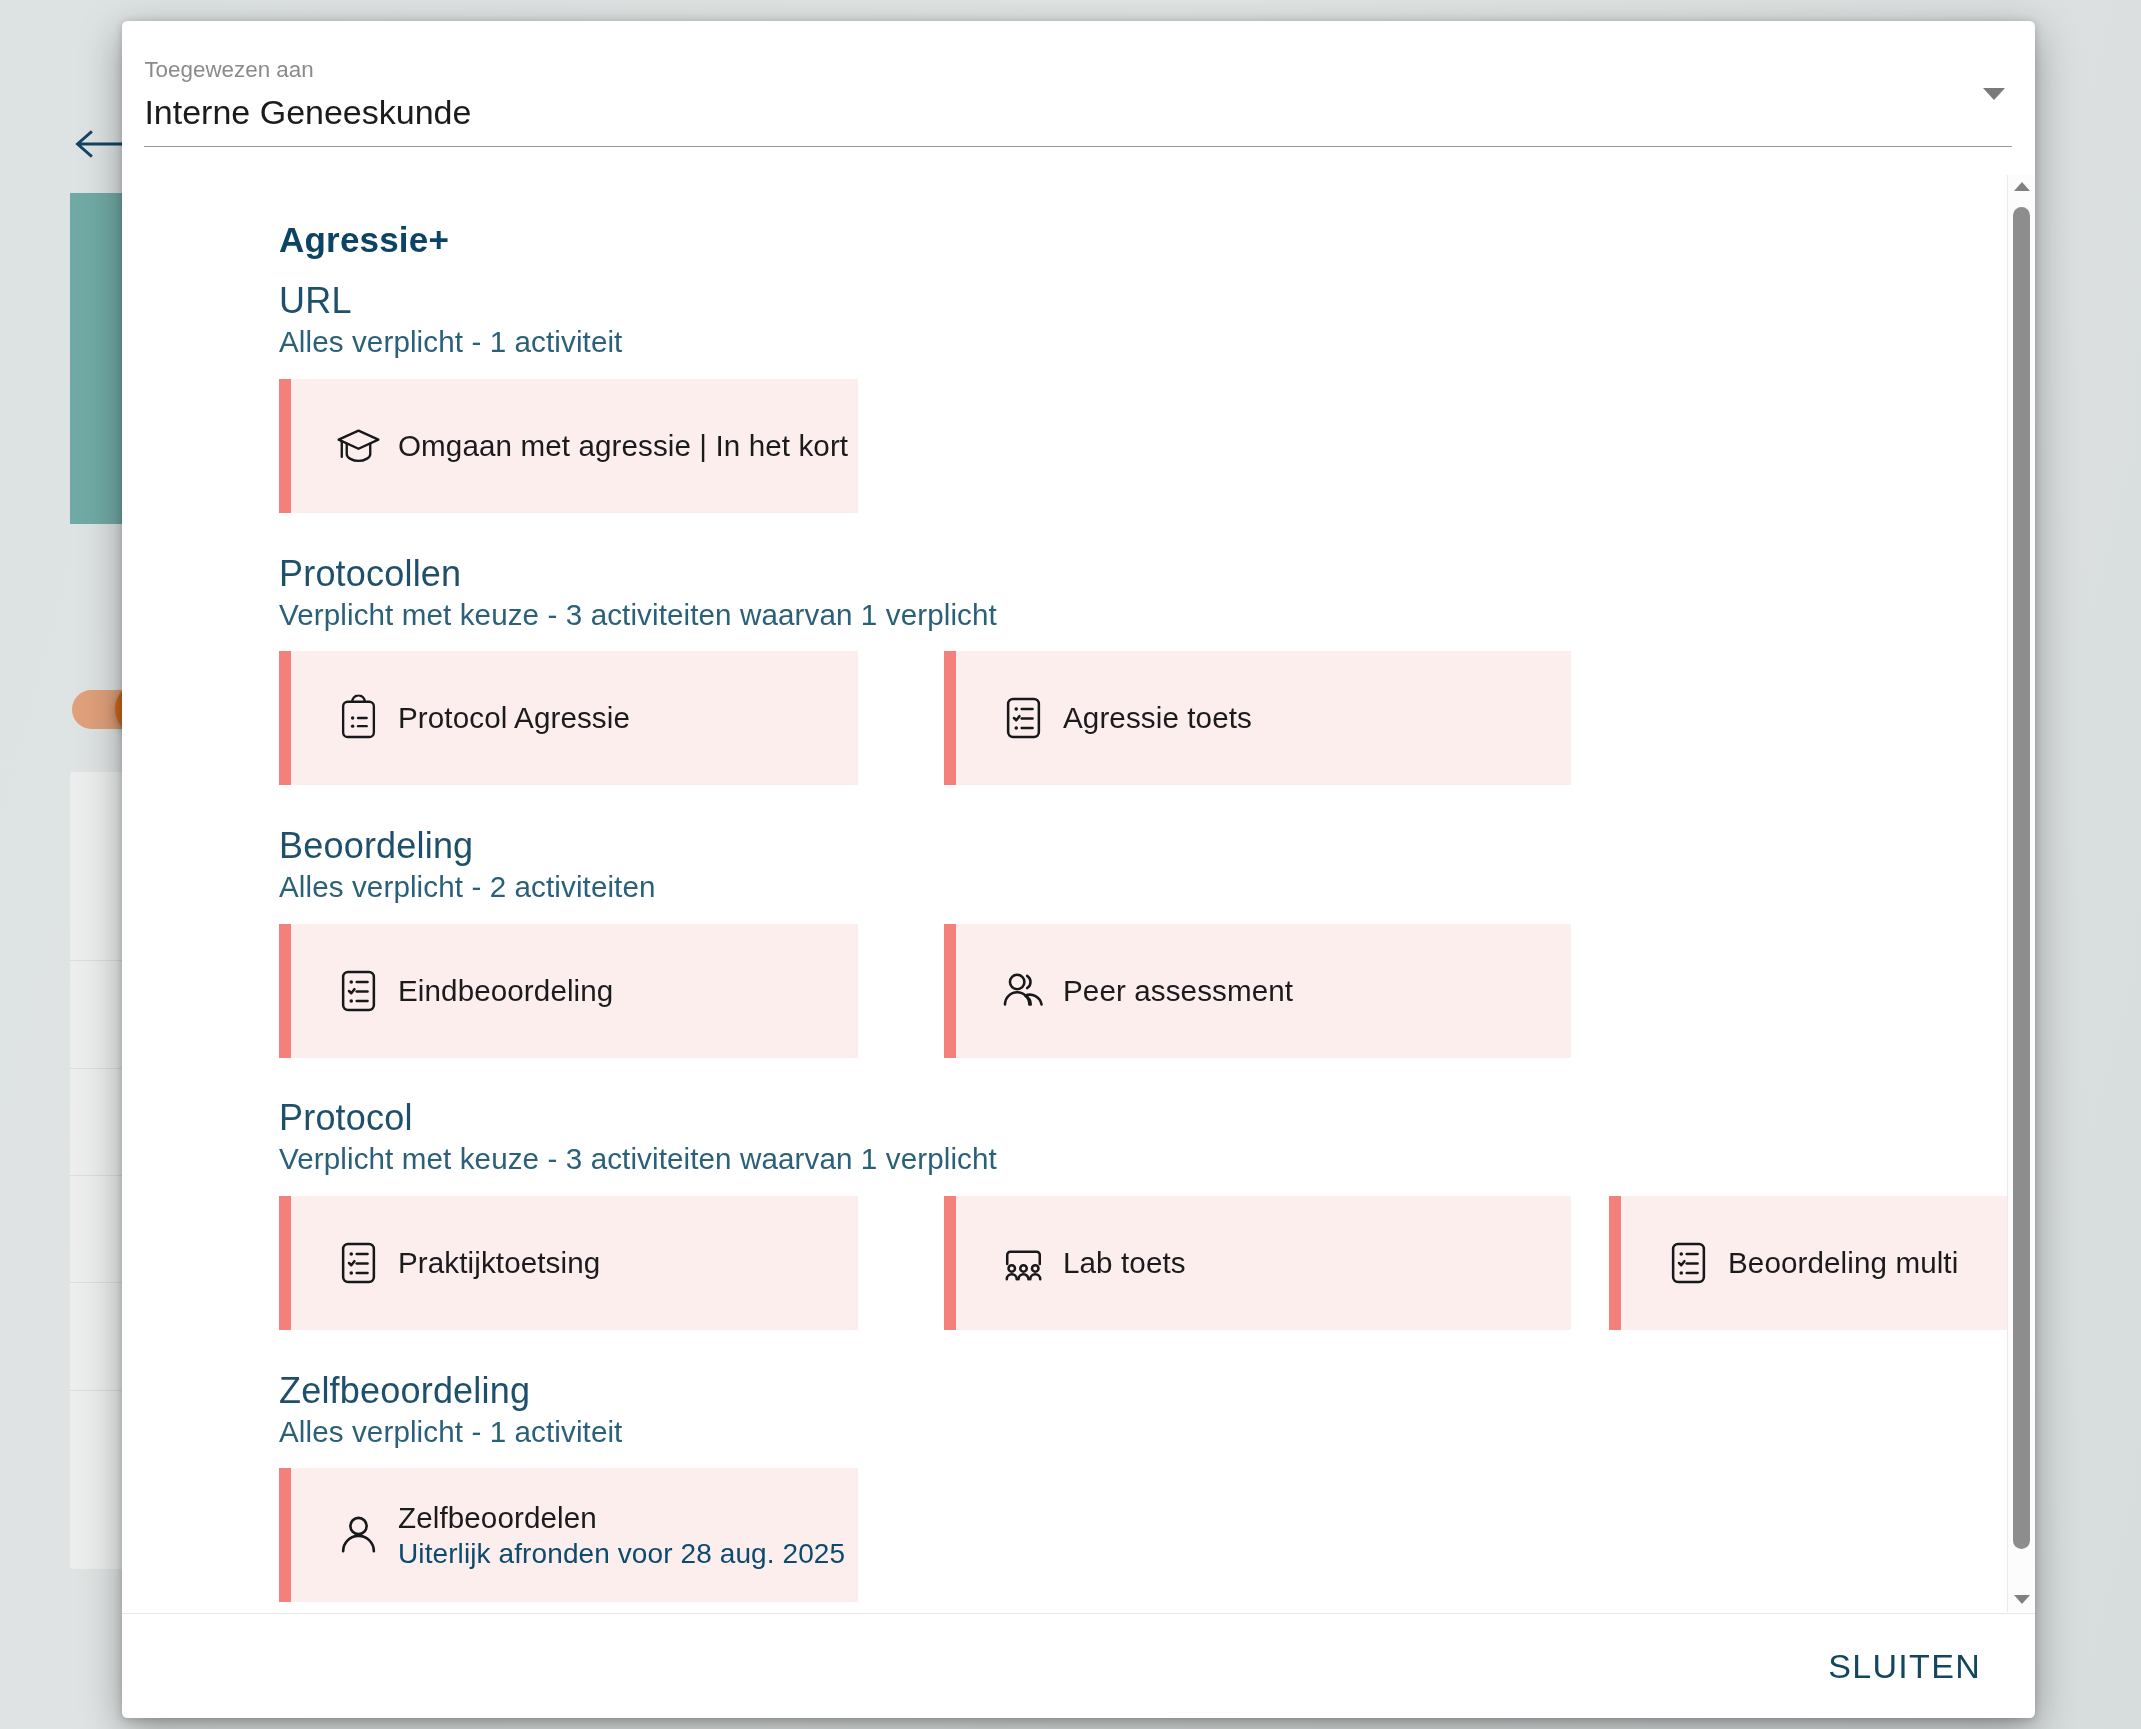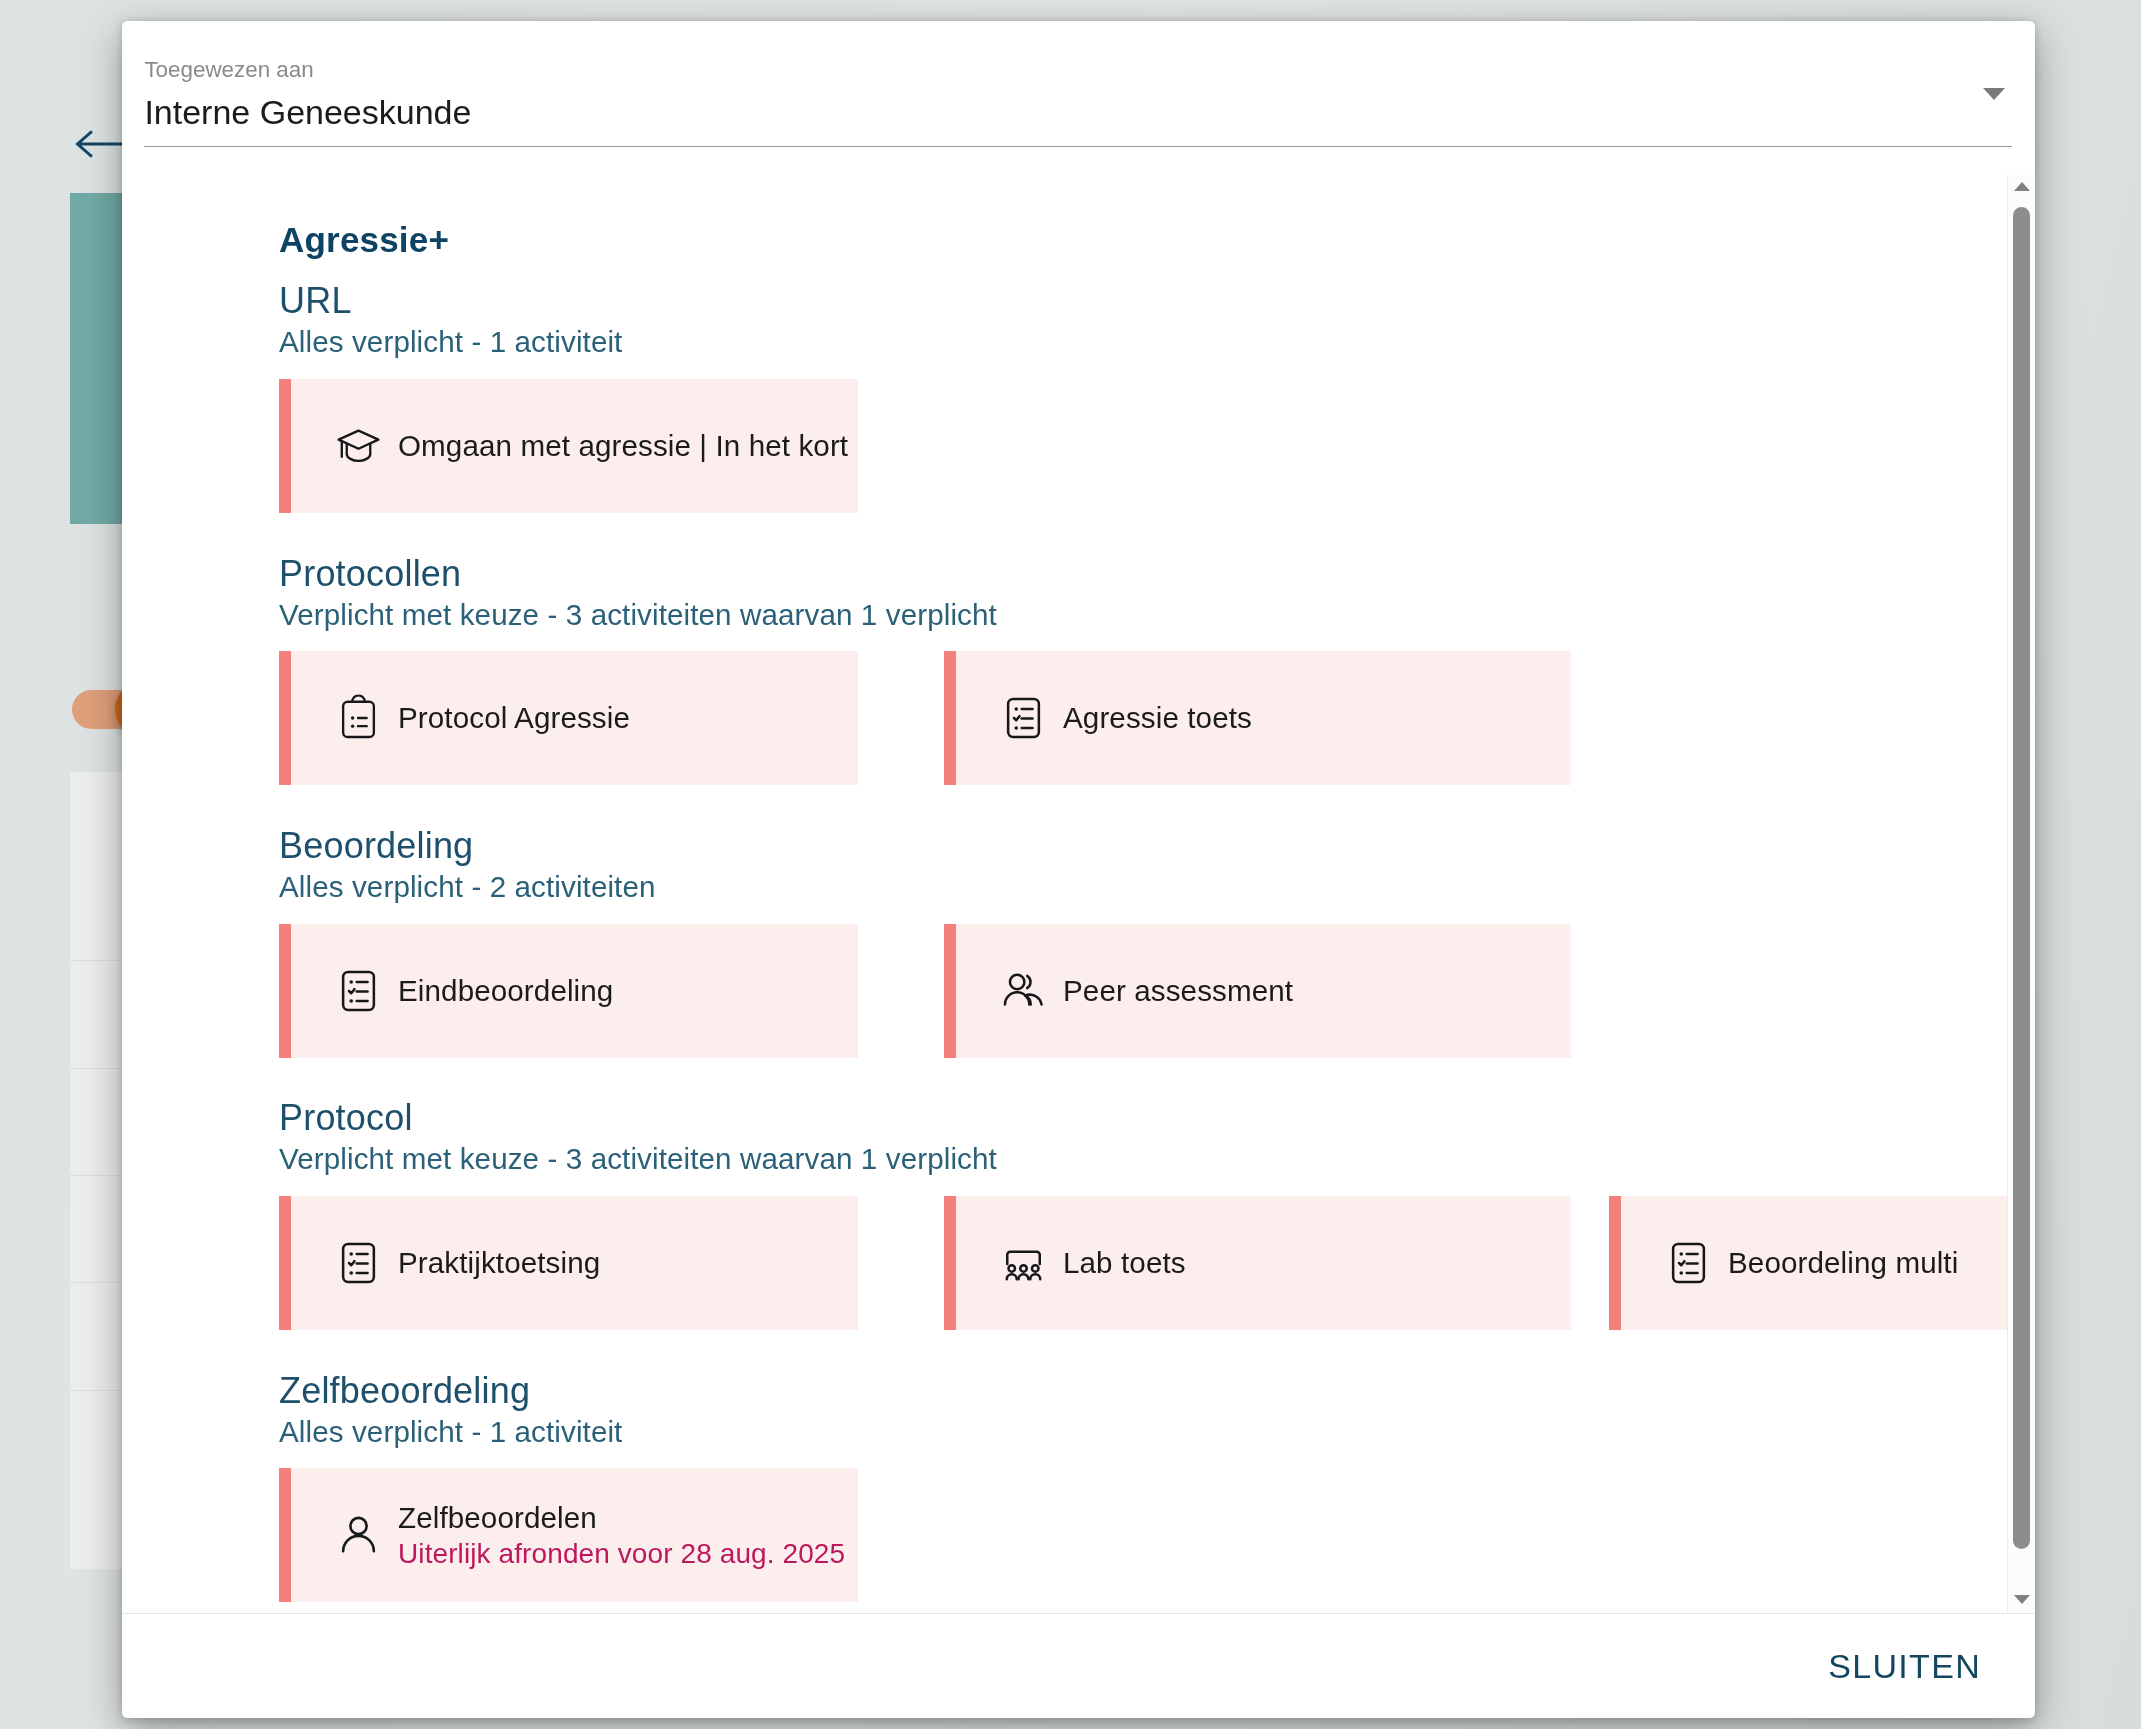--- a/index.html
+++ b/index.html
@@ -104,21 +104,21 @@
   .card-icon{
     position:absolute;left:56px;top:50%;transform:translateY(-50%);
     width:47px;height:47px;color:#17181a;
   }
   .card-icon svg{display:block;width:47px;height:47px;}
   .card-text{position:absolute;left:119px;top:50%;transform:translateY(-50%);}
   .card-title{
     font-size:29.6px;color:#1b1b1b;line-height:1.12;letter-spacing:0.1px;
   }
   .card-sub{
-    font-size:28px;color:#be185d;line-height:1.12;margin-top:4.5px;
+    font-size:28px;color:#0c4a6e;line-height:1.12;margin-top:4.5px;
     letter-spacing:0.1px;
   }
   .w1{width:579px;} .c2{left:665px;padding-left:48px;} .c3{left:1330px;}
 
   
   #scrollbar{
     position:absolute;right:0;top:154px;width:27px;height:1437px;
     background:#fcfcfc;border-left:0.9px solid #eceaea;
   }
   #sb-up{

